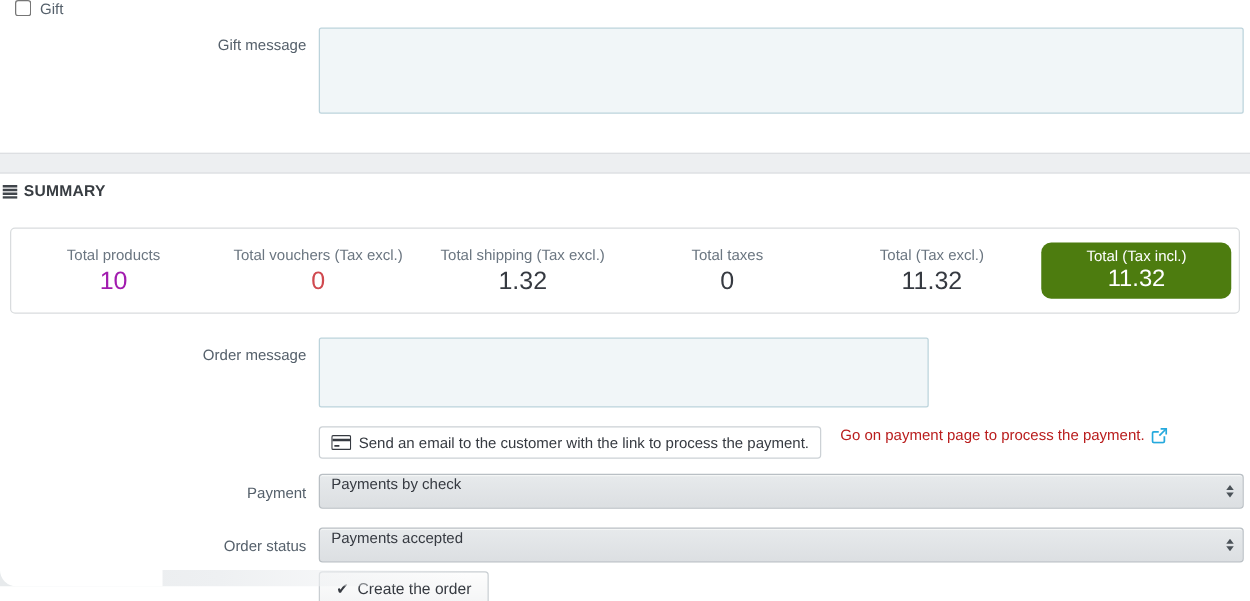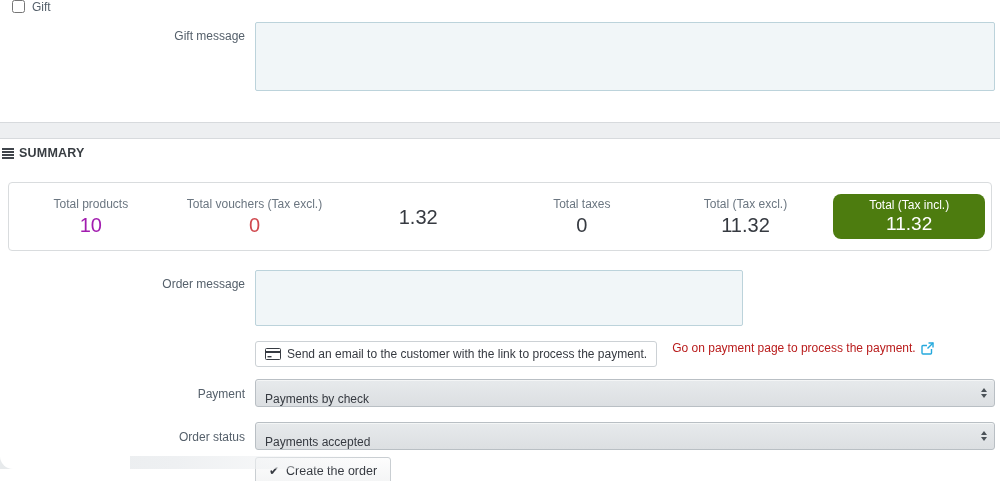--- a/index.html
+++ b/index.html
@@ -82,21 +82,21 @@
     color: #b91c1c; text-decoration: none; display: inline-flex; align-items: center; gap: 5px;
     font-size: 12px;
   }
 
   .select-row { margin-top: 12px; }
   .select-row .flabel { padding-top: 8px; }
   .fake-select {
     position: relative; height: 28px; width: 740px;
     background: linear-gradient(#e7eaec, #dcdfe2);
     border: 1px solid #b9bfc4; border-radius: 3px;
-    display: flex; align-items: flex-end; padding: 0 20px 0 9px;
+    display: flex; align-items: flex-start; padding: 0 20px 0 9px;
     color: #363a41; cursor: pointer;
     box-shadow: inset 0 1px 0 rgba(255,255,255,.55);
   }
   .updown {
     position: absolute; right: 7px; top: 50%; transform: translateY(-50%);
     display: flex; flex-direction: column; gap: 2px;
   }
   .updown .tri-up { width: 0; height: 0; border-left: 3px solid transparent; border-right: 3px solid transparent; border-bottom: 4px solid #4b5258; }
   .updown .tri-down { width: 0; height: 0; border-left: 3px solid transparent; border-right: 3px solid transparent; border-top: 4px solid #4b5258; }
   .status-row { margin-top: 15px; }
@@ -154,20 +154,21 @@
   <div class="totals-box">
     <div class="total-col">
       <div class="t-label">Total products</div>
       <div class="t-value green">10</div>
     </div>
     <div class="total-col">
       <div class="t-label">Total vouchers (Tax excl.)</div>
       <div class="t-value red">0</div>
     </div>
     <div class="total-col">
+      <div class="t-label">Total shipping (Tax excl.)</div>
       <div class="t-value dark">1.32</div>
     </div>
     <div class="total-col">
       <div class="t-label">Total taxes</div>
       <div class="t-value dark">0</div>
     </div>
     <div class="total-col">
       <div class="t-label">Total (Tax excl.)</div>
       <div class="t-value dark">11.32</div>
     </div>

